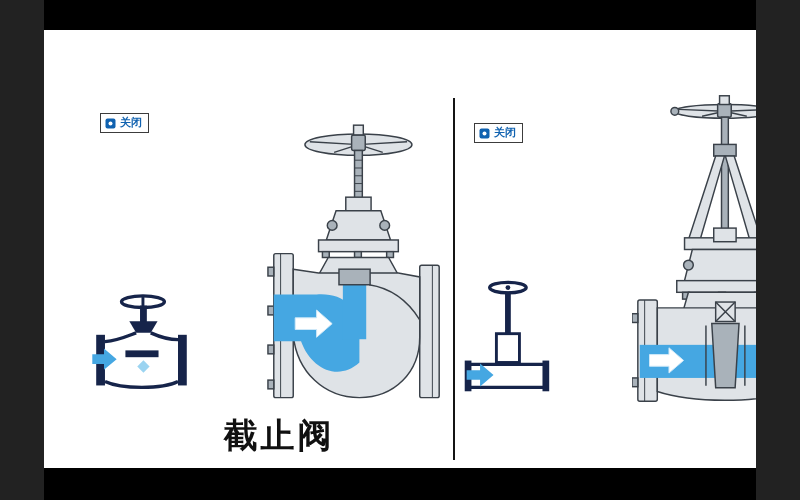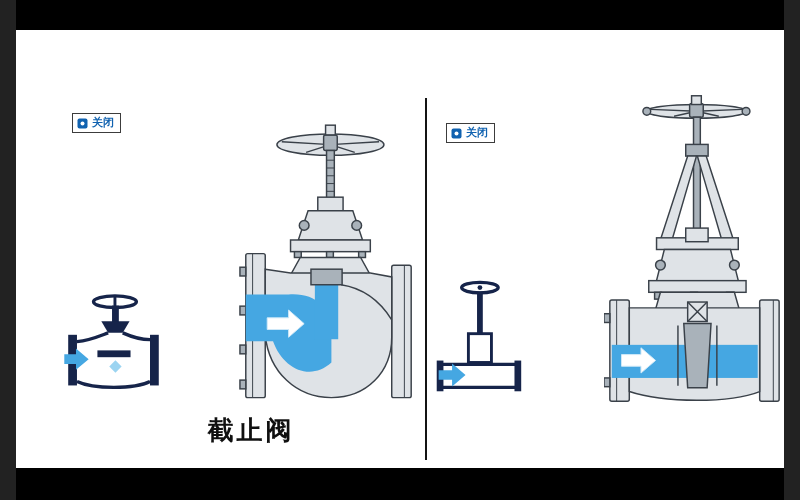--- a/index.html
+++ b/index.html
@@ -1,17 +1,17 @@
 <!DOCTYPE html>
 <html style="--water: #45a7e2; --water-light: #9bd4f1; --metal: #dfe3e7; --metal-dark: #a9b2ba; --outline: #3a4149; --icon-navy: #16244a; --badge-text: #1062b0; --background-bar: #000000; --canvas: #ffffff;"><head>
 <meta charset="utf-8">
 <style>
   html,body { margin:0; padding:0; background:#222; }
   .stage {
-    position:relative; width:768px; height:500px; margin:0 auto;
+    position:relative; width:712px; height:500px; margin:0 auto;
     background:var(--background-bar,#000); overflow:hidden;
     font-family:"DejaVu Sans","Liberation Sans",sans-serif;
   }
   .content {
     position:absolute; left:0; top:30px; width:800px; height:438px;
     background:var(--canvas,#fff);
   }
   .divider {
     position:absolute; left:409px; top:68px; width:2px; height:362px;
     background:#141414;
@@ -22,21 +22,21 @@
     height:16px; box-sizing:content-box;
   }
   .badge-label {
     color:var(--badge-text,#1062b0); font-size:11px; font-weight:bold;
     line-height:16px; white-space:nowrap;
   }
   .badge-left  { left:56px;  top:83px; }
   .badge-right { left:430px; top:93px; }
   .caption {
     position:absolute; width:170px; text-align:center;
-    font-size:26px; font-weight:800; color:#101010; letter-spacing:3px;
+    font-size:34px; font-weight:800; color:#101010; letter-spacing:3px;
   }
   .caption-left  { left:150px; top:383px; }
   .caption-right { left:585px; top:383px; }
   .abs { position:absolute; }
 
   
   .metal       { fill:var(--metal,#dfe3e7); stroke:var(--outline,#3a4149); stroke-width:1.5; }
   .metal-dark  { fill:var(--metal-dark,#a9b2ba); stroke:var(--outline,#3a4149); stroke-width:1.5; }
   .water       { fill:var(--water,#45a7e2); stroke:none; }
   .water-light { fill:var(--water-light,#9bd4f1); stroke:none; }

